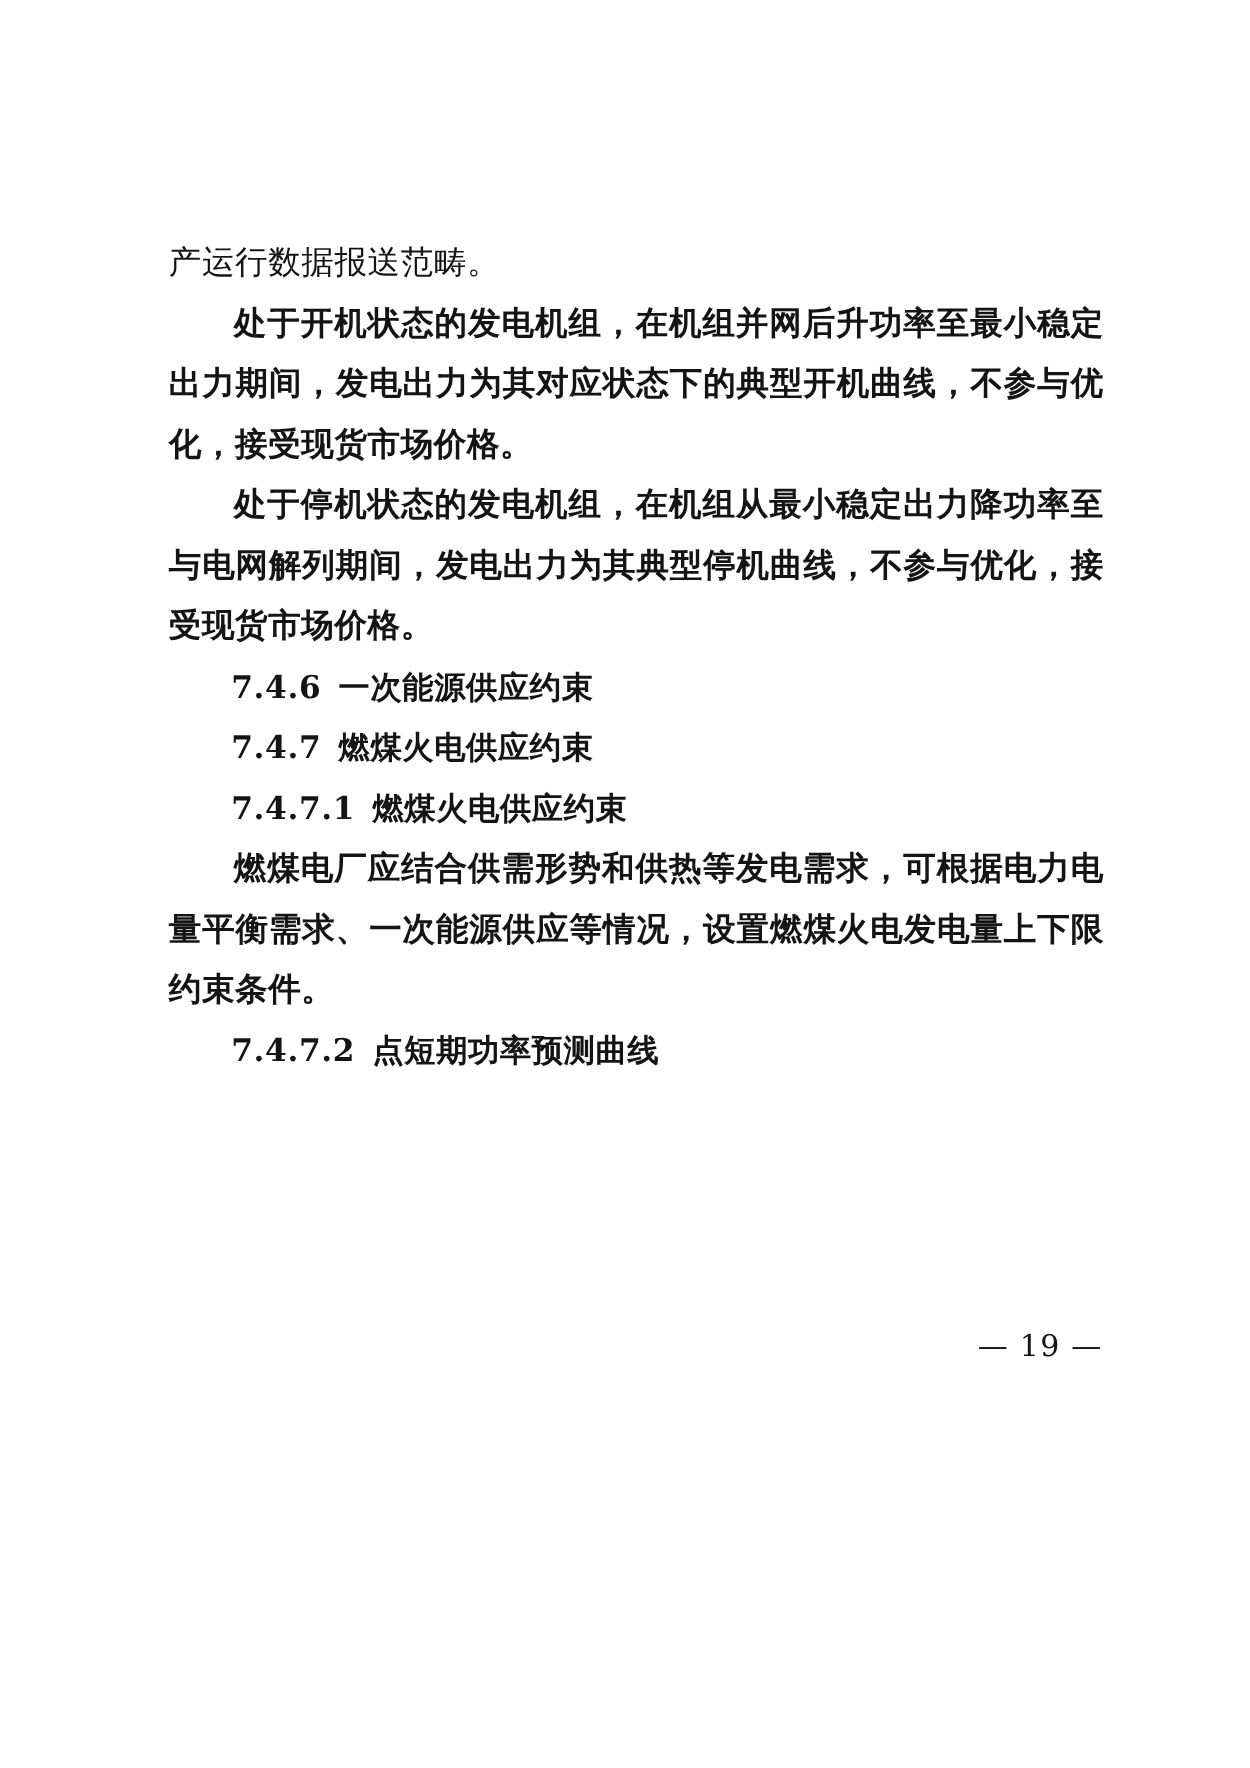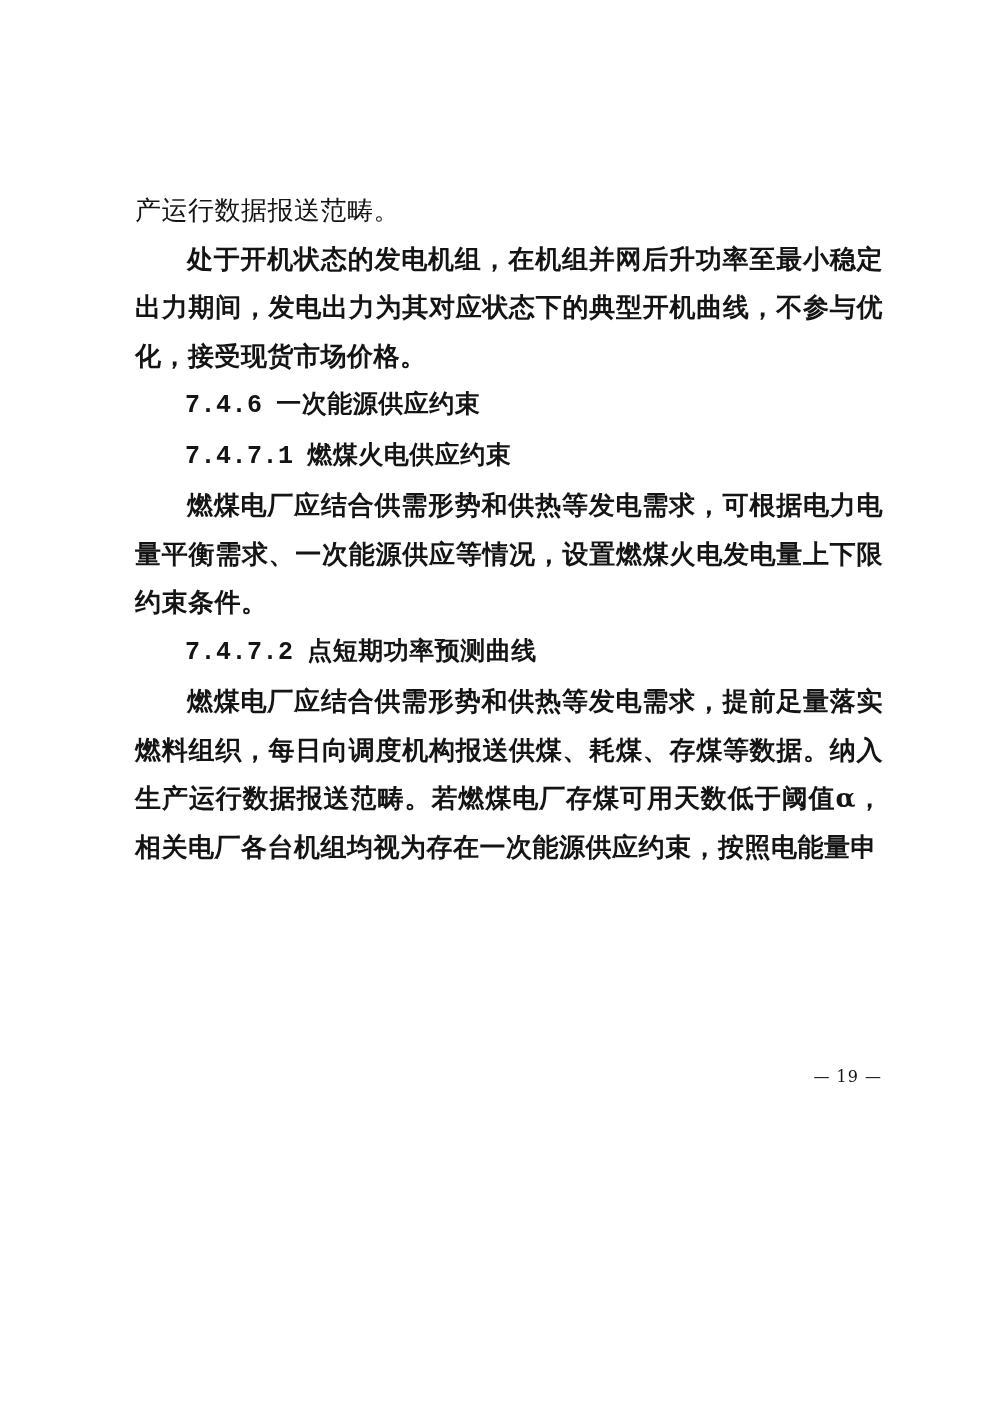--- a/index.html
+++ b/index.html
@@ -38,39 +38,39 @@
   .heading {
     margin: 0;
     font-size: 25px;
     line-height: 48.5px;
     font-weight: 700;
     text-indent: 2em;
     letter-spacing: 0.5px;
   }
   .heading .hnum {
     margin-right: 0.55em;
-    font-family: Liberation Mono, monospace;
   }
   .page-footer {
     position: absolute;
     right: 118px;
     bottom: 104px;
-    font-size: 16px;
+    font-size: 24px;
     line-height: 30px;
     letter-spacing: 1px;
     color: #141414;
   }
 </style>
 </head>
 <body>
 
 <div class="page">
   <main class="content" id="doc-body">
       <p class="para">产运行数据报送范畴。</p>
       <p class="para indent">处于开机状态的发电机组，在机组并网后升功率至最小稳定出力期间，发电出力为其对应状态下的典型开机曲线，不参与优化，接受现货市场价格。</p>
+      <p class="para indent">处于停机状态的发电机组，在机组从最小稳定出力降功率至与电网解列期间，发电出力为其典型停机曲线，不参与优化，接受现货市场价格。</p>
       <h3 class="heading"><span class="hnum">7.4.6</span><span>一次能源供应约束</span></h3>
+      <h3 class="heading"><span class="hnum">7.4.7</span><span>燃煤火电供应约束</span></h3>
       <h3 class="heading"><span class="hnum">7.4.7.1</span><span>燃煤火电供应约束</span></h3>
       <p class="para indent">燃煤电厂应结合供需形势和供热等发电需求，可根据电力电量平衡需求、一次能源供应等情况，设置燃煤火电发电量上下限约束条件。</p>
       <h3 class="heading"><span class="hnum">7.4.7.2</span><span>点短期功率预测曲线</span></h3>
-      <p class="para indent">燃煤电厂应结合供需形势和供热等发电需求，提前足量落实燃料组织，每日向调度机构报送供煤、耗煤、存煤等数据。纳入生产运行数据报送范畴。若燃煤电厂存煤可用天数低于阈值α，相关电厂各台机组均视为存在一次能源供应约束，按照电能量申</p>
     </main>
   <div class="page-footer">— 19 —</div>
 </div>
 
 </body></html>

